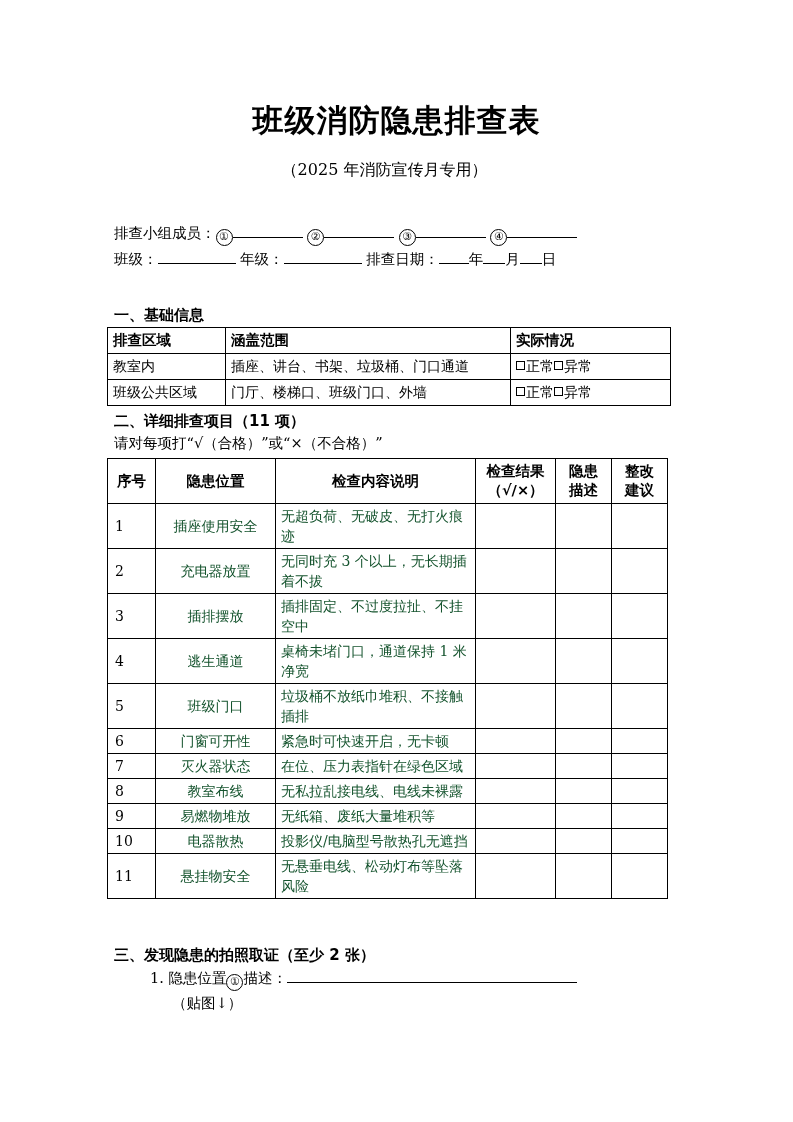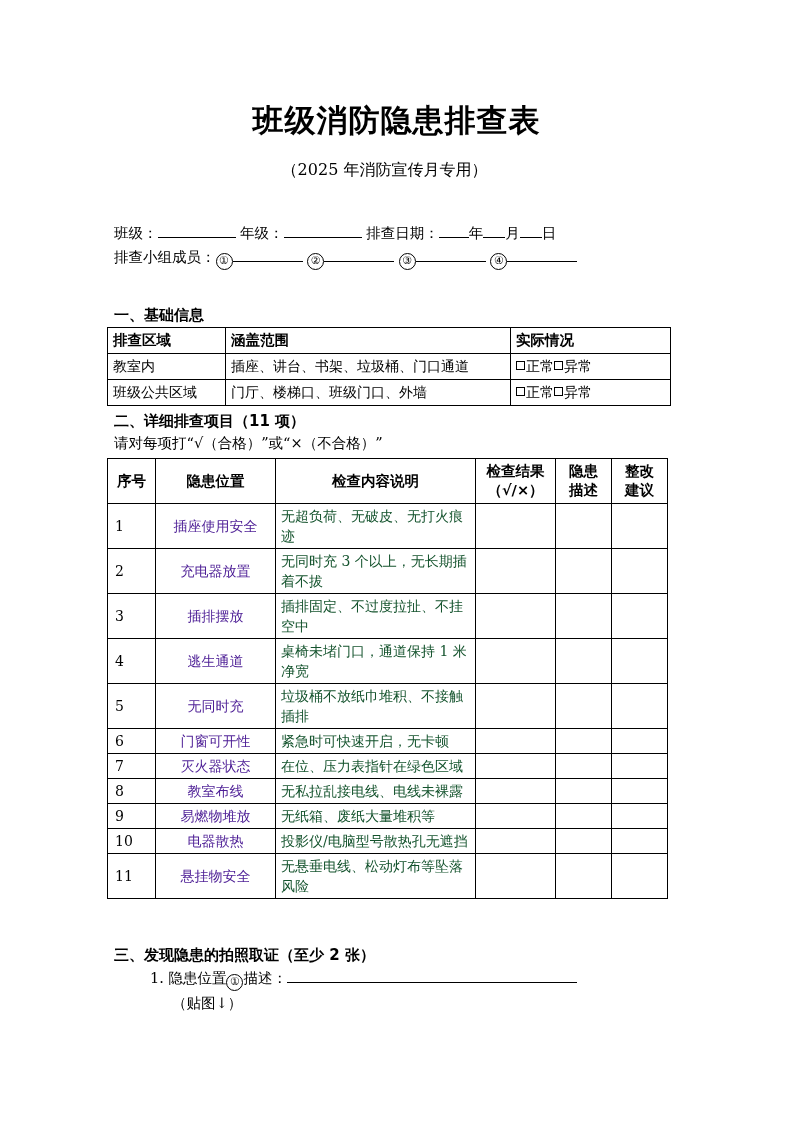--- a/index.html
+++ b/index.html
@@ -139,21 +139,21 @@
     font-size: 14.5px;
     line-height: 19px;
     padding: 3px 2px;
   }
   #table-items td.c-no {
     text-align: left;
     padding-left: 7px;
   }
   #table-items td.c-item {
     text-align: center;
-    color: #4c1d95;
+    color: #14532d;
   }
   #table-items td.c-desc {
     text-align: left;
     color: #14532d;
     line-height: 20px;
   }
   #table-items td.c-blank { }
 
   
   .list-item {
@@ -177,29 +177,29 @@
 </head>
 <body>
 
 <div class="page">
 
   <div class="doc-title">班级消防隐患排查表</div>
   <div class="doc-subtitle">（2025 年消防宣传月专用）</div>
 
   <div class="meta">
     <div class="line">
-      <span>班级：</span><span class="blank b-l"></span>
-      <span>年级：</span><span class="blank b-l"></span>
-      <span>排查日期：</span><span class="blank b-s"></span><span>年</span><span class="blank b-xs"></span><span>月</span><span class="blank b-xs"></span><span>日</span>
-    </div>
-    <div class="line">
       <span>排查小组成员：</span><span class="circ">①</span><span class="blank b-m"></span>
       <span class="circ">②</span><span class="blank b-m"></span>
       <span class="circ">③</span><span class="blank b-m"></span>
       <span class="circ">④</span><span class="blank b-m"></span>
+    </div>
+    <div class="line">
+      <span>班级：</span><span class="blank b-l"></span>
+      <span>年级：</span><span class="blank b-l"></span>
+      <span>排查日期：</span><span class="blank b-s"></span><span>年</span><span class="blank b-xs"></span><span>月</span><span class="blank b-xs"></span><span>日</span>
     </div>
   </div>
 
   <div class="sec-head" style="top:306px;">一、基础信息</div>
 
   <table id="table-basic">
     <colgroup>
       <col style="width:118px">
       <col style="width:285px">
       <col style="width:160px">
@@ -284,21 +284,21 @@
         <tr>
           <td class="c-no">4</td>
           <td class="c-item">逃生通道</td>
           <td class="c-desc">桌椅未堵门口，通道保持 1 米净宽</td>
           <td class="c-blank"></td>
           <td class="c-blank"></td>
           <td class="c-blank"></td>
         </tr>
         <tr>
           <td class="c-no">5</td>
-          <td class="c-item">无同时充</td>
+          <td class="c-item">班级门口</td>
           <td class="c-desc">垃圾桶不放纸巾堆积、不接触插排</td>
           <td class="c-blank"></td>
           <td class="c-blank"></td>
           <td class="c-blank"></td>
         </tr>
         <tr>
           <td class="c-no">6</td>
           <td class="c-item">门窗可开性</td>
           <td class="c-desc">紧急时可快速开启，无卡顿</td>
           <td class="c-blank"></td>

